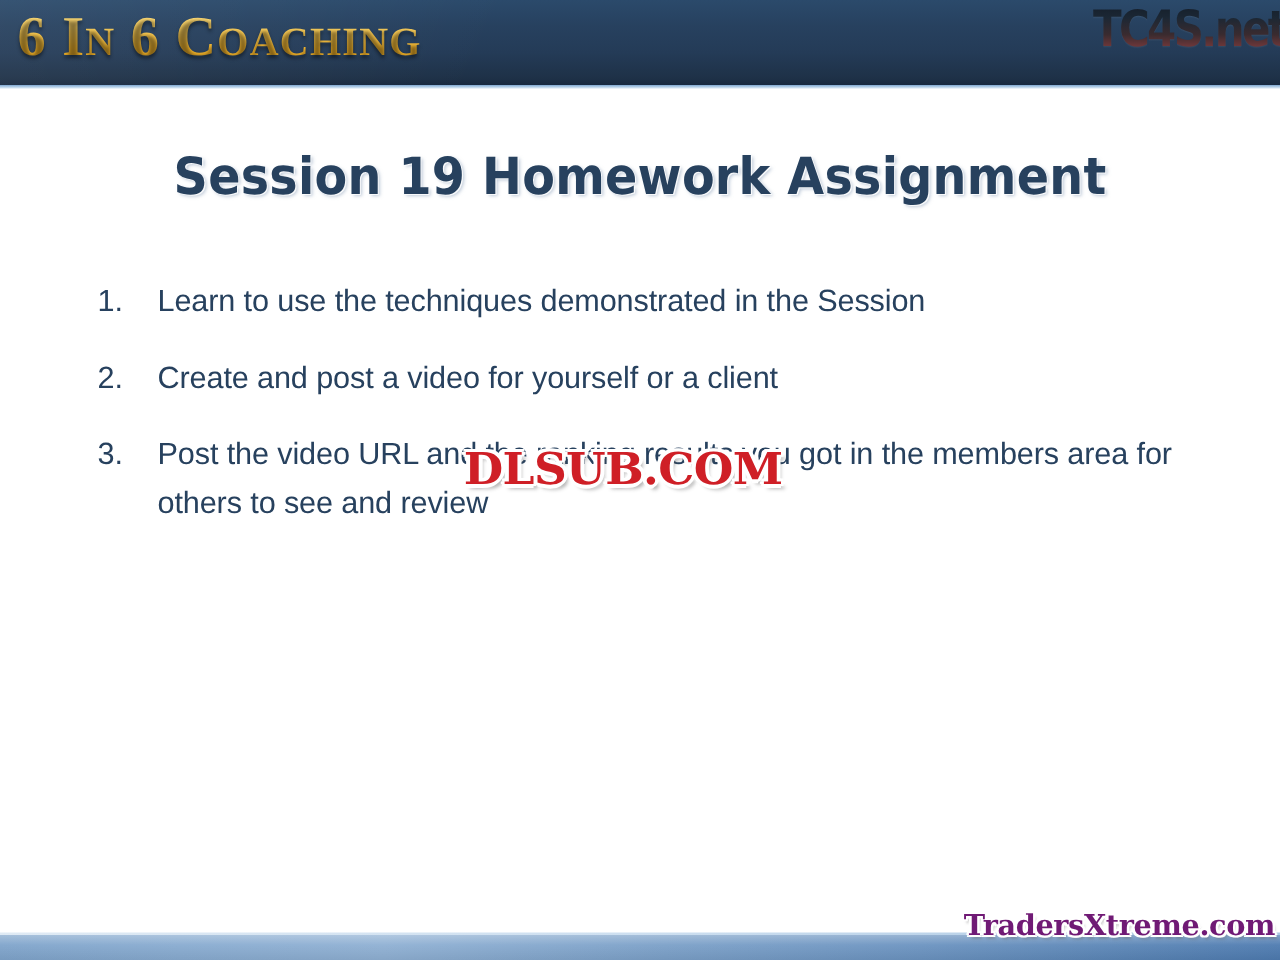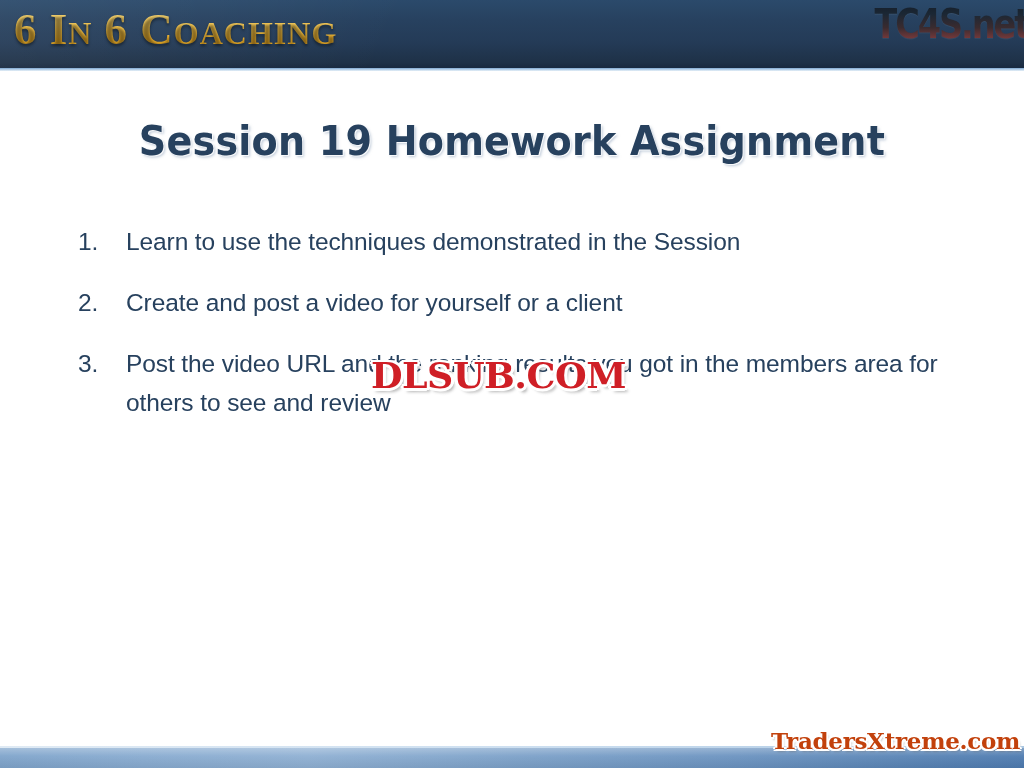--- a/index.html
+++ b/index.html
@@ -224,21 +224,21 @@
 
   .tx-watermark {
     position: absolute;
     right: 4px;
     top: 727px;
     font-family: "DejaVu Serif", "Liberation Serif", serif;
     font-weight: bold;
     font-size: 23px;
     letter-spacing: -0.3px;
     line-height: 27px;
-    color: #c2410c;
+    color: #701a75;
     white-space: nowrap;
     text-shadow:
       -1.5px 0 0 #ffffff,  1.5px 0 0 #ffffff,
        0 -1.5px 0 #ffffff, 0 1.5px 0 #ffffff,
       -1.5px -1.5px 0 #ffffff, 1.5px -1.5px 0 #ffffff,
       -1.5px 1.5px 0 #ffffff, 1.5px 1.5px 0 #ffffff,
       -2px 0 0 #ffffff, 2px 0 0 #ffffff,
        2px 3px 2px rgba(100,100,100,0.40);
   }
 </style>

